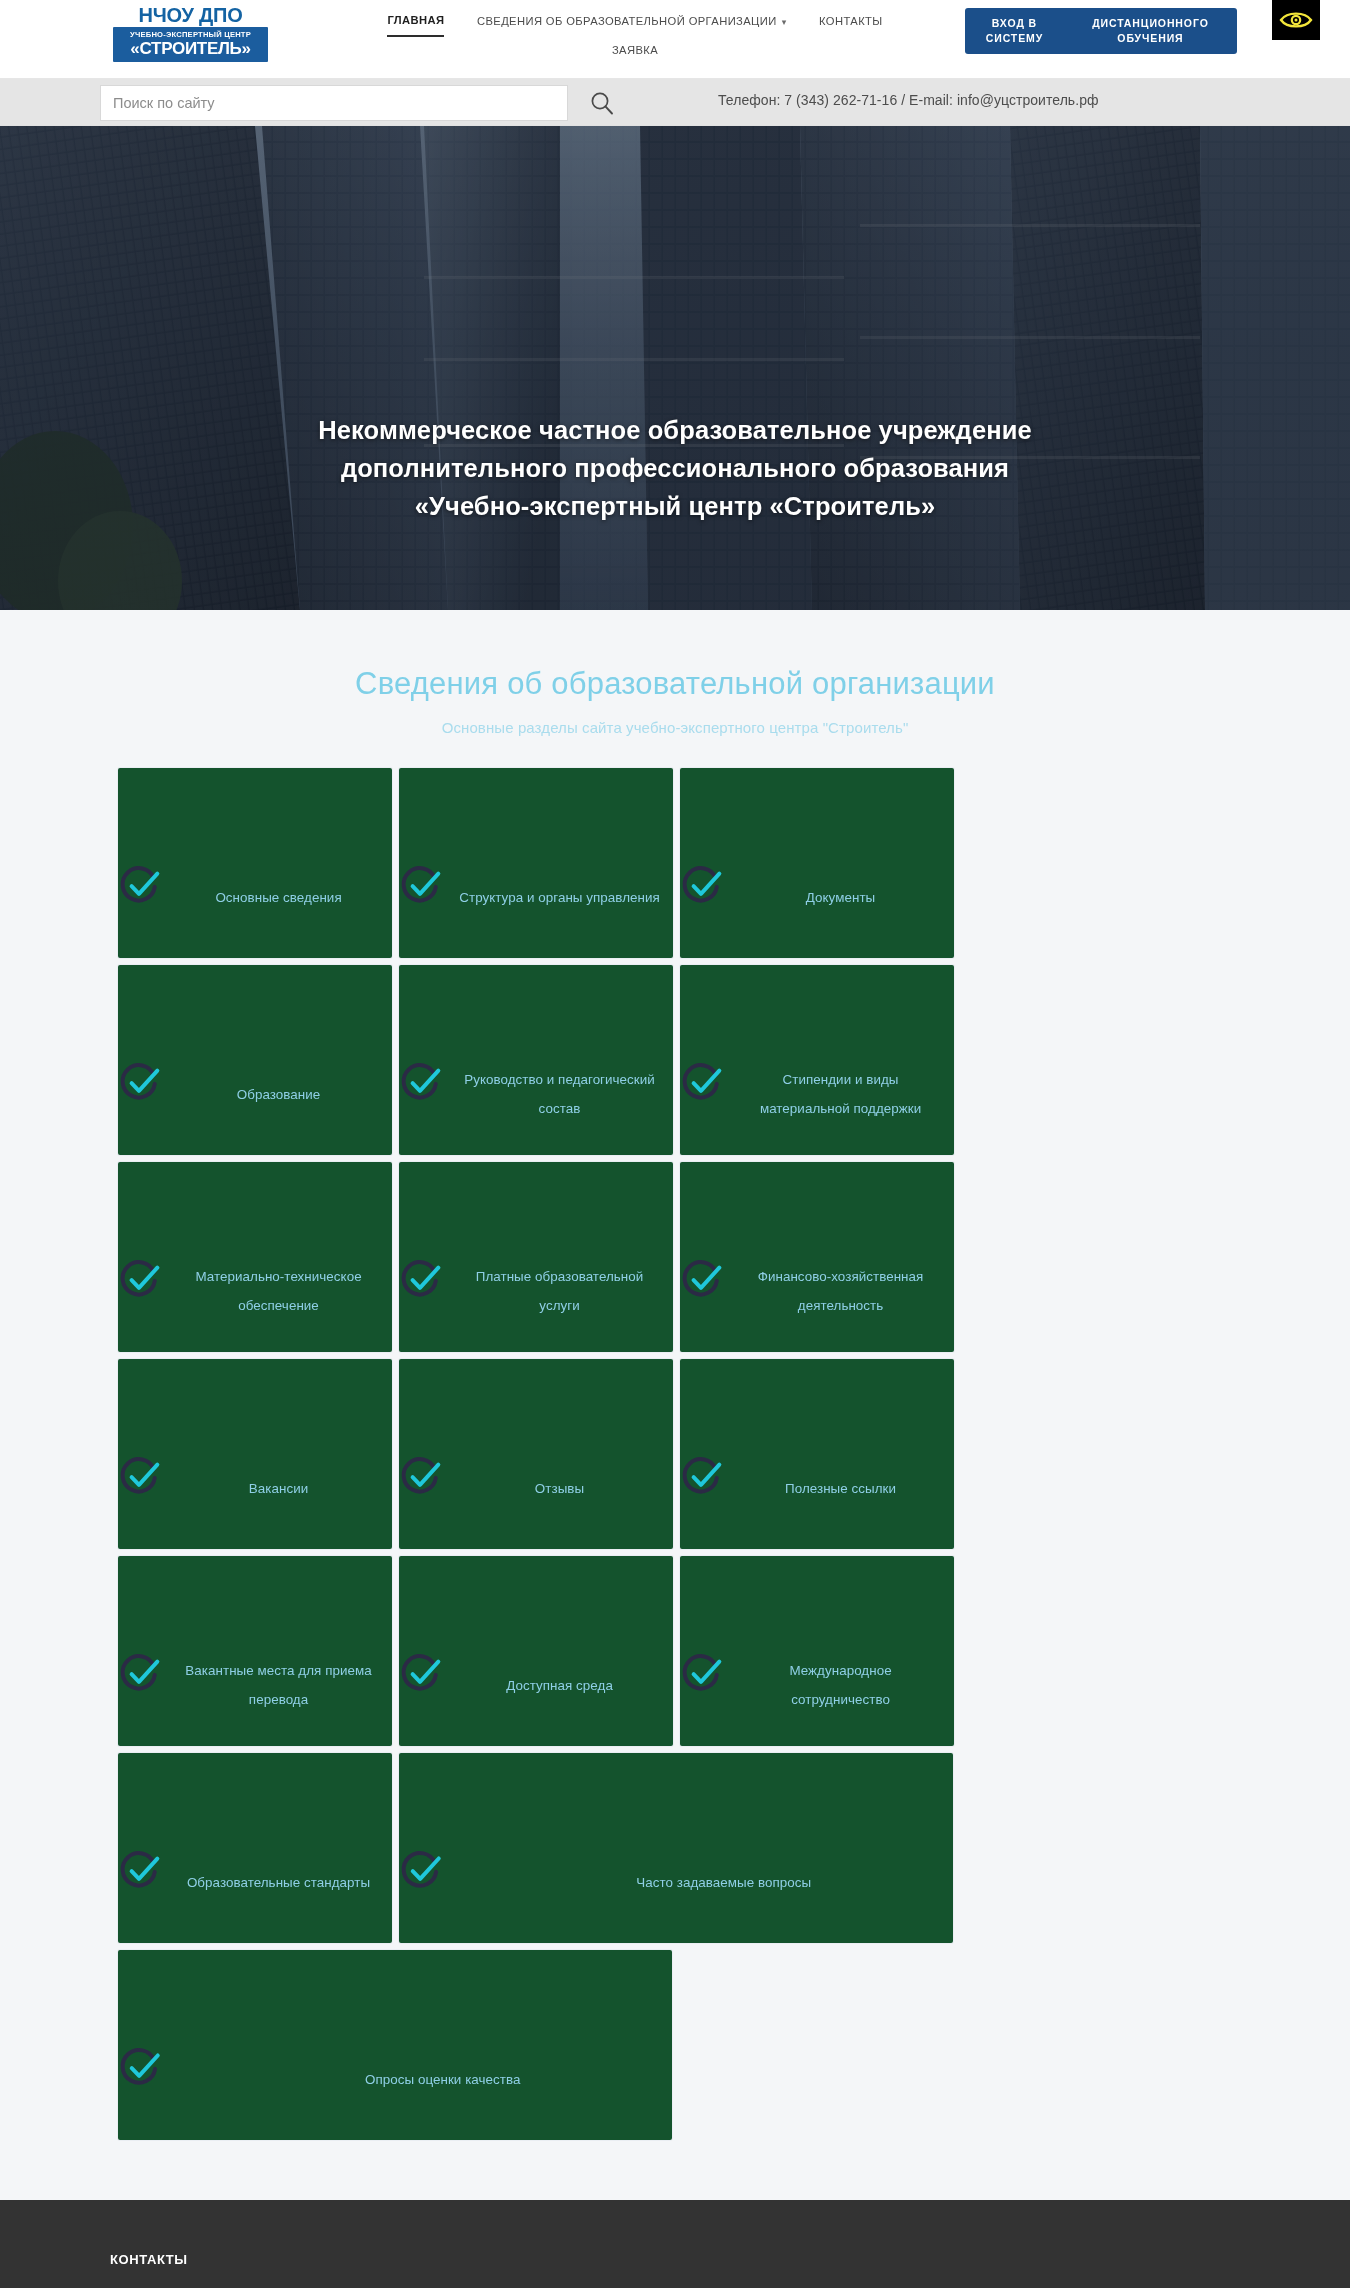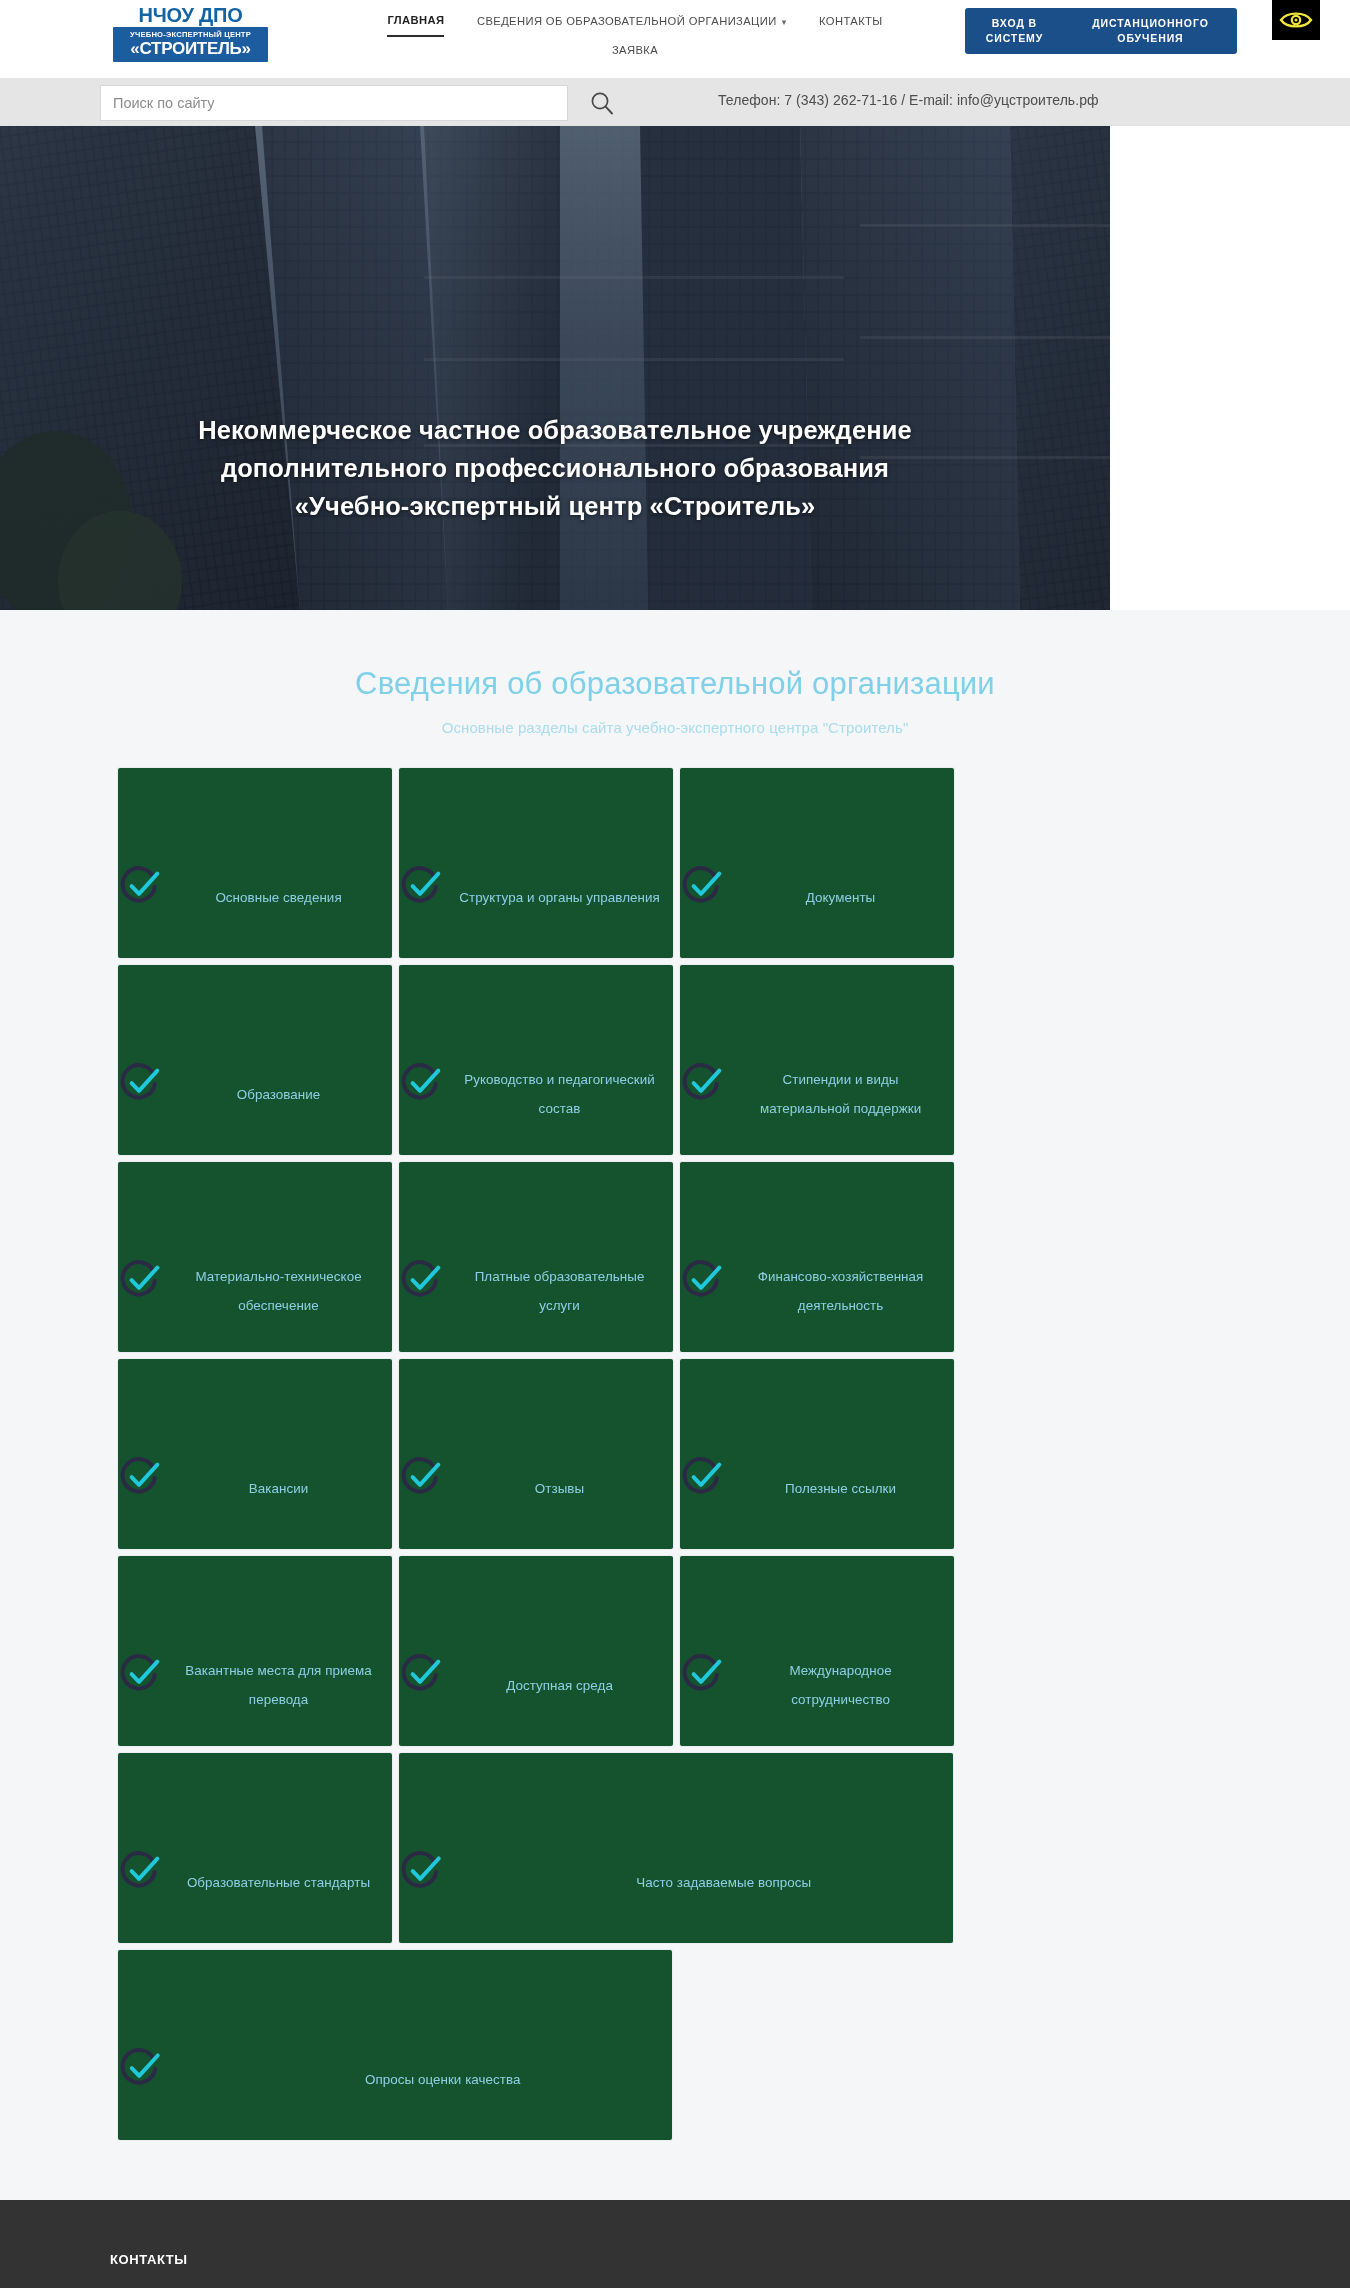--- a/index.html
+++ b/index.html
@@ -166,21 +166,21 @@
     top: 13px;
     font-size: 14px;
     color: #4d4d4d;
     letter-spacing: 0.05px;
     white-space: nowrap;
   }
 
   
   .hero {
     position: relative;
-    width: 1110px;
+    width: 1350px;
     height: 484px;
     overflow: hidden;
     background: #2c3440;
   }
   .hero-bg { position: absolute; inset: 0; }
   .hero-overlay {
     position: absolute; inset: 0;
     background: linear-gradient(180deg, rgba(22,28,38,.30) 0%, rgba(24,32,44,.42) 45%, rgba(20,26,36,.38) 100%);
   }
   .hero-text {
@@ -451,21 +451,21 @@
   <path d="M48.5 22.5 A22 22 0 1 0 50 34.5" fill="none" stroke="#2b2a45" stroke-width="5.4" stroke-linecap="round"></path>
   <path d="M18.5 33.5 L28.5 44 L53.5 16.5" fill="none" stroke="#1fc8db" stroke-width="5.4" stroke-linecap="round" stroke-linejoin="round"></path>
 </svg>
         <div class="card-label">Материально-техническое обеспечение</div>
       </div>
       <div class="card">
 <svg viewBox="0 0 64 64" class="card-icon">
   <path d="M48.5 22.5 A22 22 0 1 0 50 34.5" fill="none" stroke="#2b2a45" stroke-width="5.4" stroke-linecap="round"></path>
   <path d="M18.5 33.5 L28.5 44 L53.5 16.5" fill="none" stroke="#1fc8db" stroke-width="5.4" stroke-linecap="round" stroke-linejoin="round"></path>
 </svg>
-        <div class="card-label">Платные образовательные услуги</div>
+        <div class="card-label">Платные образовательной услуги</div>
       </div>
       <div class="card">
 <svg viewBox="0 0 64 64" class="card-icon">
   <path d="M48.5 22.5 A22 22 0 1 0 50 34.5" fill="none" stroke="#2b2a45" stroke-width="5.4" stroke-linecap="round"></path>
   <path d="M18.5 33.5 L28.5 44 L53.5 16.5" fill="none" stroke="#1fc8db" stroke-width="5.4" stroke-linecap="round" stroke-linejoin="round"></path>
 </svg>
         <div class="card-label">Финансово-хозяйственная деятельность</div>
       </div>
       <div class="card">
 <svg viewBox="0 0 64 64" class="card-icon">

